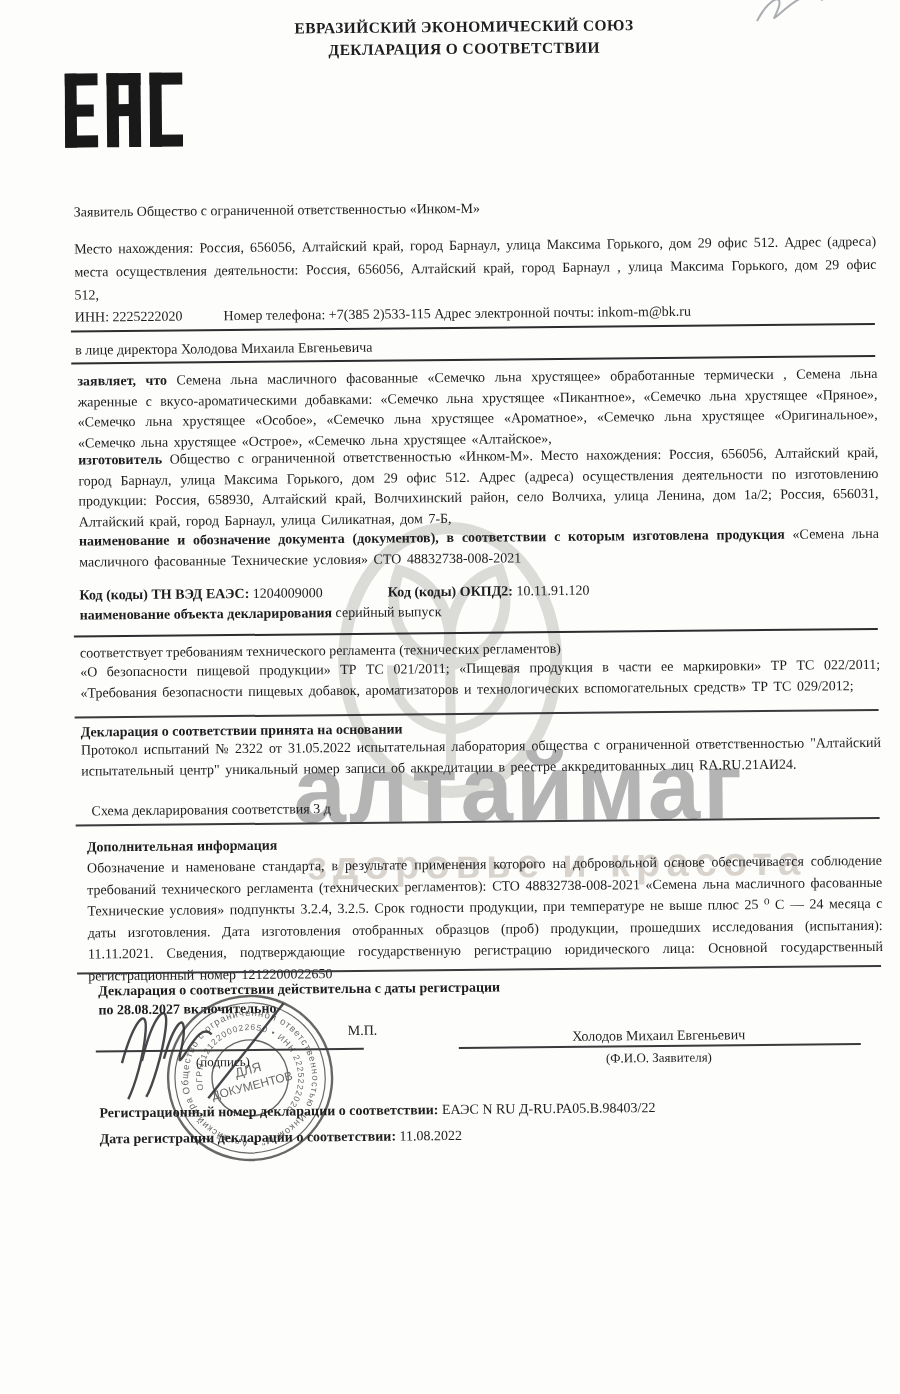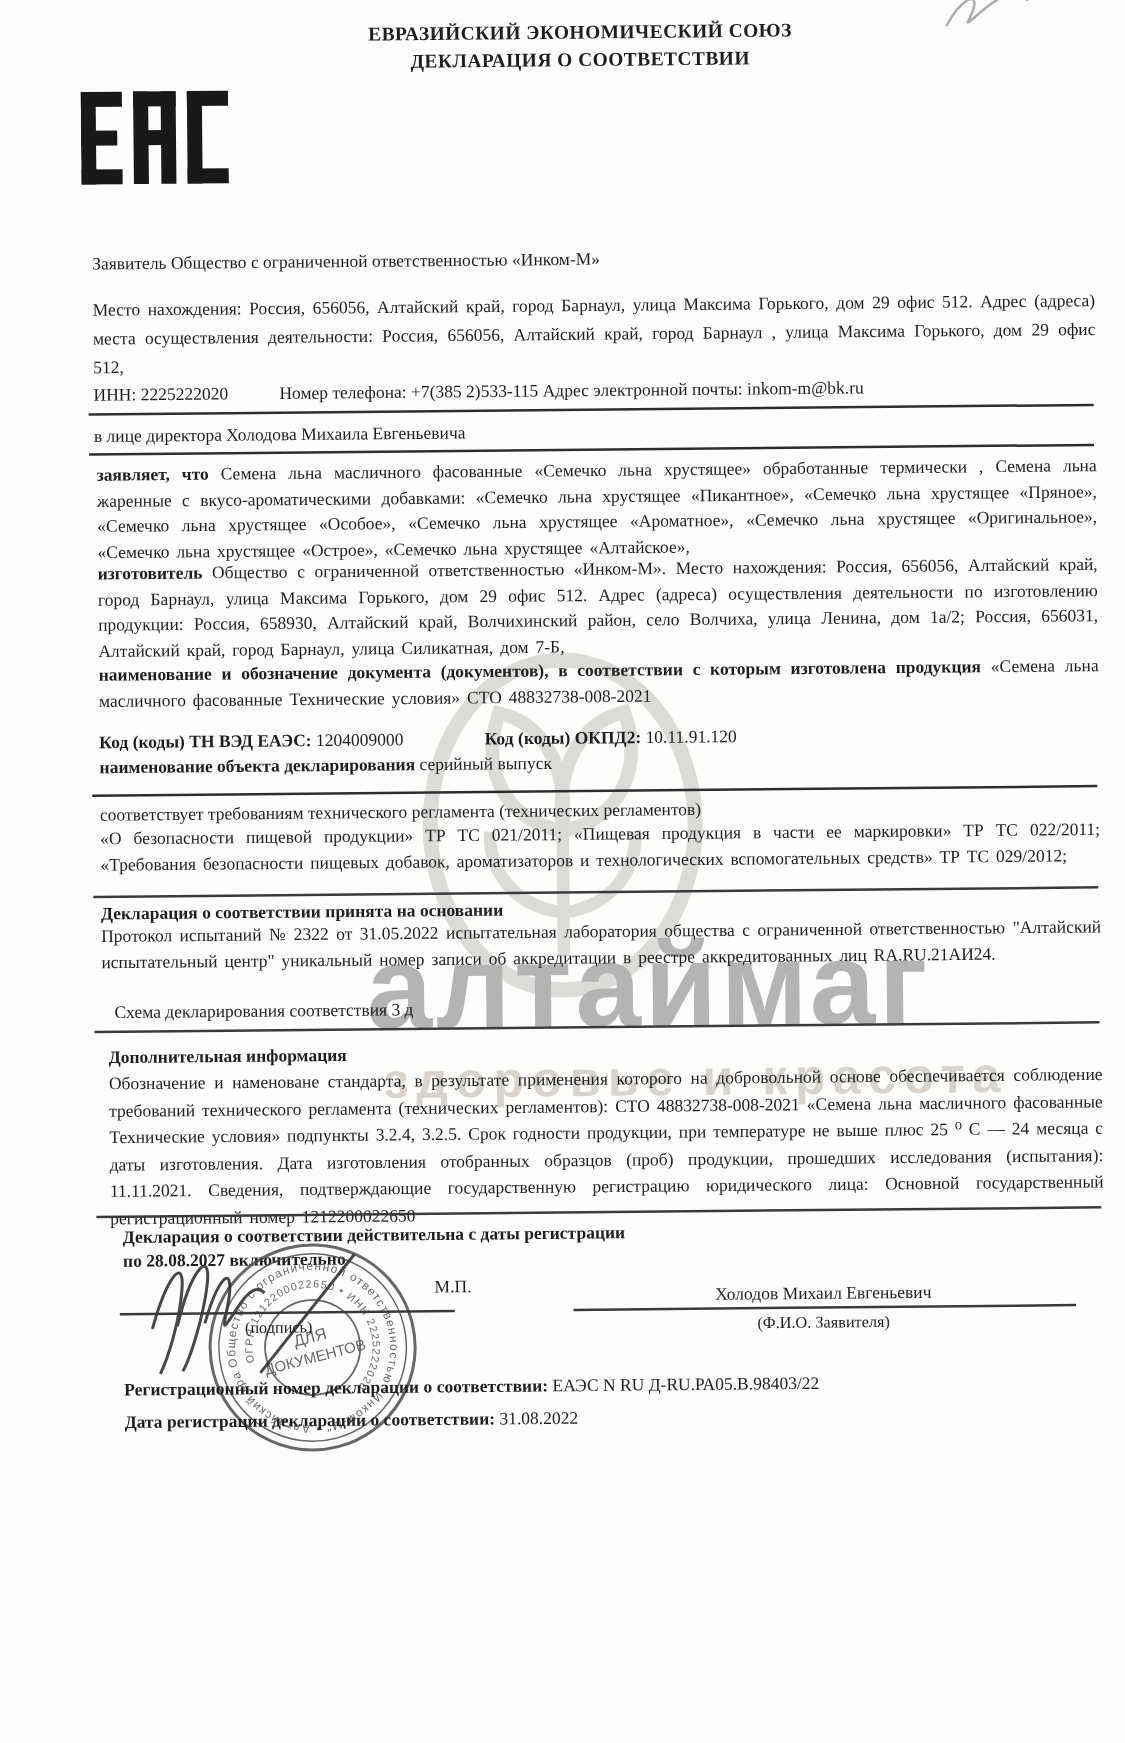--- a/index.html
+++ b/index.html
@@ -154,17 +154,17 @@
     <div class="abs line" style="left:344px;top:1020px;">М.П.</div>
 
     <div class="abs line center" style="left:455px;top:1028px;width:400px;">Холодов Михаил Евгеньевич</div>
     <div class="abs rule-thin" style="left:455px;top:1047px;width:402px;"></div>
     <div class="abs caption center" style="left:455px;top:1052px;width:400px;">(Ф.И.О. Заявителя)</div>
 
     <div class="abs line b" style="left:95px;top:1100px;width:790px;">
       <span>Регистрационный номер декларации о соответствии: </span><span style="font-weight:normal;">ЕАЭС N RU Д-RU.РА05.В.98403/22</span>
     </div>
     <div class="abs line b" style="left:95px;top:1126px;width:790px;">
-      <span>Дата регистрации декларации о соответствии: </span><span style="font-weight:normal;">31.08.2022</span>
+      <span>Дата регистрации декларации о соответствии: </span><span style="font-weight:normal;">11.08.2022</span>
     </div>
 
   </div>
 </div>
 
 </body></html>

